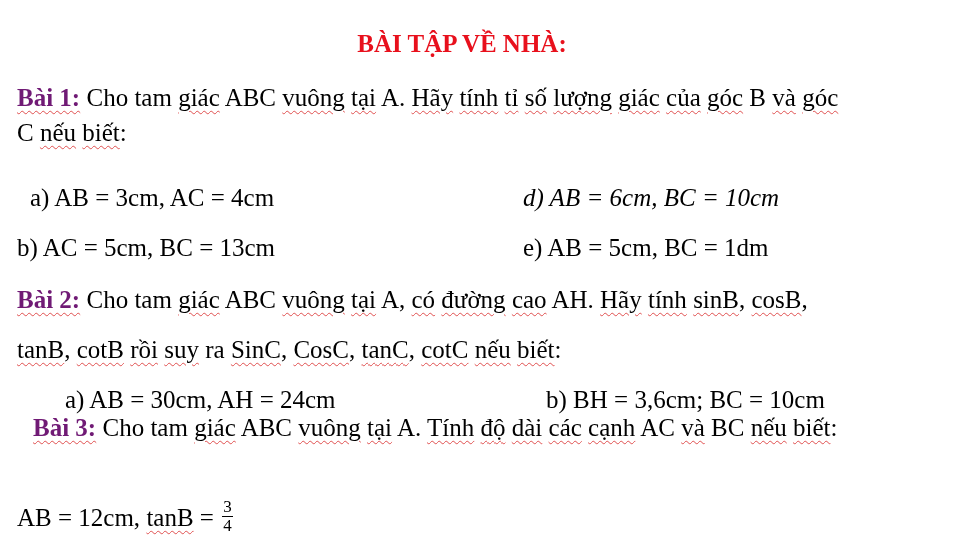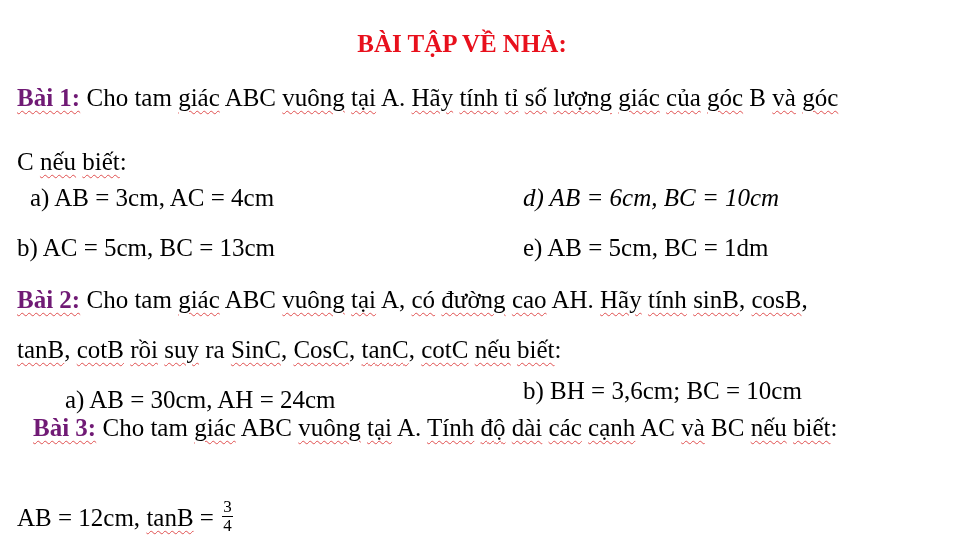--- a/index.html
+++ b/index.html
@@ -72,39 +72,39 @@
 <body>
 
 <div class="title">BÀI TẬP VỀ NHÀ:</div>
 
 <div class="line" style="top:83px;">
   <span class="label sq">Bài 1:</span>
   <span>
     <span>Cho tam </span><span class="sq">giác</span><span> ABC </span><span class="sq">vuông</span><span> </span><span class="sq">tại</span><span> A. </span><span class="sq">Hãy</span><span> </span><span class="sq">tính</span><span> </span><span class="sq">tỉ</span><span> </span><span class="sq">số</span><span> </span><span class="sq">lượng</span><span> </span><span class="sq">giác</span><span> </span><span class="sq">của</span><span> </span><span class="sq">góc</span><span> B </span><span class="sq">và</span><span> </span><span class="sq">góc</span>
   </span>
 </div>
-<div class="line" style="top:147px;">
+<div class="line" style="top:118px;">
   <span>C </span><span class="sq">nếu</span><span> </span><span class="sq">biết</span><span>:</span>
 </div>
 <div class="line" style="top:183px;margin-left:13px;">a) AB = 3cm, AC = 4cm</div>
 <div class="col2" style="top:183px;font-style:italic;">d) AB = 6cm, BC = 10cm</div>
 <div class="line" style="top:233px;">b) AC = 5cm, BC = 13cm</div>
 <div class="col2" style="top:233px;">e) AB = 5cm, BC = 1dm</div>
 
 <div class="line" style="top:285px;">
   <span class="label sq">Bài 2:</span>
   <span>
     <span>Cho tam </span><span class="sq">giác</span><span> ABC </span><span class="sq">vuông</span><span> </span><span class="sq">tại</span><span> A, </span><span class="sq">có</span><span> </span><span class="sq">đường</span><span> </span><span class="sq">cao</span><span> AH. </span><span class="sq">Hãy</span><span> </span><span class="sq">tính</span><span> </span><span class="sq">sinB</span><span>, </span><span class="sq">cosB</span><span>,</span>
   </span>
 </div>
 <div class="line" style="top:335px;">
   <span class="sq">tanB</span><span>, </span><span class="sq">cotB</span><span> </span><span class="sq">rồi</span><span> </span><span class="sq">suy</span><span> ra </span><span class="sq">SinC</span><span>, </span><span class="sq">CosC</span><span>, </span><span class="sq">tanC</span><span>, </span><span class="sq">cotC</span><span> </span><span class="sq">nếu</span><span> </span><span class="sq">biết</span><span>:</span>
 </div>
 <div class="line" style="top:385px;margin-left:48px;">a) AB = 30cm, AH = 24cm</div>
-<div class="col2" style="top:376px;">b) BH = 3,6cm; BC = 10cm</div>
+<div class="col2" style="top:385px;margin-left:23px;">b) BH = 3,6cm; BC = 10cm</div>
 
 <div class="line" style="top:413px;margin-left:16px;">
   <span class="label sq">Bài 3:</span>
   <span>
     <span>Cho tam </span><span class="sq">giác</span><span> ABC </span><span class="sq">vuông</span><span> </span><span class="sq">tại</span><span> A. </span><span class="sq">Tính</span><span> </span><span class="sq">độ</span><span> </span><span class="sq">dài</span><span> </span><span class="sq">các</span><span> </span><span class="sq">cạnh</span><span> AC </span><span class="sq">và</span><span> BC </span><span class="sq">nếu</span><span> </span><span class="sq">biết</span><span>:</span>
   </span>
 </div>
 <div class="line" style="top:502px;">
   <span>AB = 12cm, </span><span class="sq">tanB</span><span> = </span><span class="frac"><span class="num">3</span><span class="den">4</span></span>
 </div>

